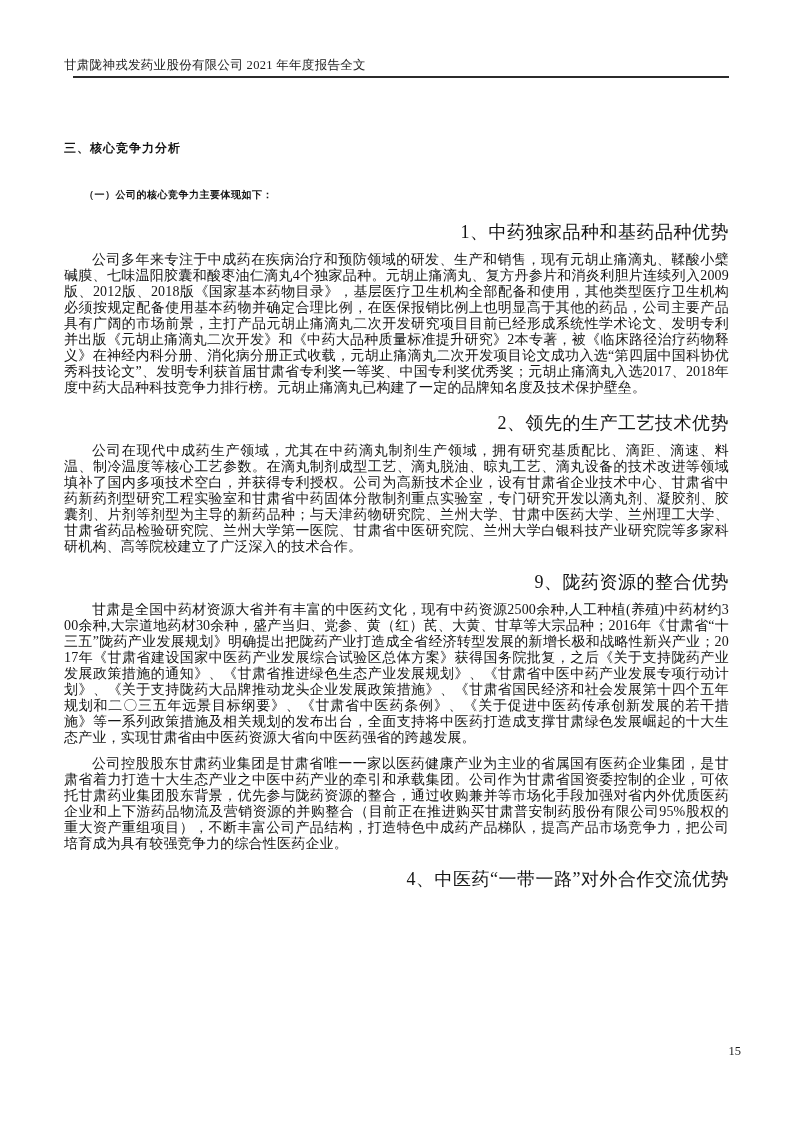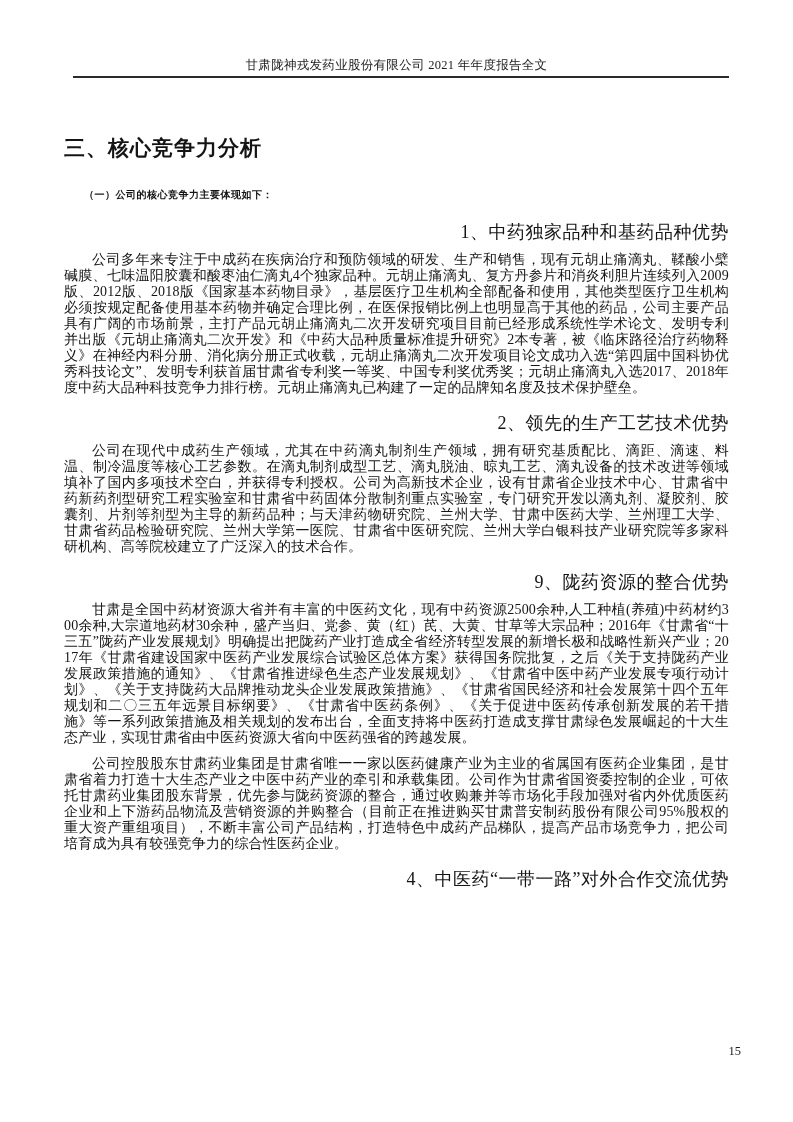--- a/index.html
+++ b/index.html
@@ -13,34 +13,34 @@
     height: 1122px;
     margin: 0 auto;
     background: #ffffff;
     box-sizing: border-box;
     padding: 57px 64px 0 64px;
     font-family: "Liberation Serif", "DejaVu Serif", serif;
     color: #141414;
     overflow: hidden;
   }
   .header-text {
-    text-align: center;
+    text-align: left;
     font-size: 12.5px;
     letter-spacing: 0.3px;
     color: #1c1c1c;
     line-height: 16px;
   }
   .header-rule {
     height: 0;
     border-bottom: 2px solid #2b2b2b;
     margin-top: 3px;
     margin-left: 9px;
   }
   h1.sec {
-    font-size: 21px;
+    font-size: 12px;
     font-weight: bold;
     margin: 59px 0 0 0;
     line-height: 22px;
     letter-spacing: 1px;
   }
   h2.subsec {
     font-size: 10px;
     font-weight: bold;
     margin: 26px 0 0 0;
     line-height: 20px;

